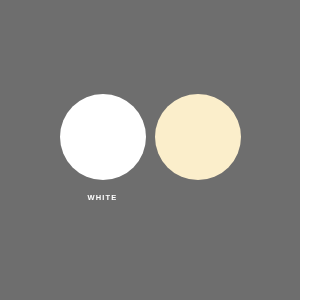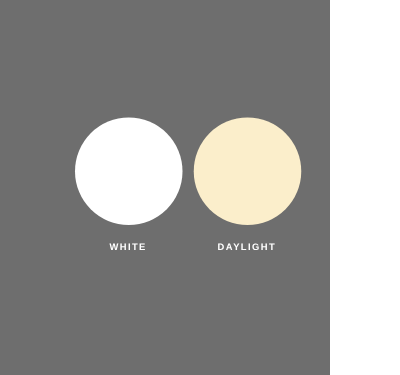--- a/index.html
+++ b/index.html
@@ -10,21 +10,21 @@
 
   body {
     width: 300px;
     height: 300px;
     overflow: hidden;
     font-family: "Liberation Sans", sans-serif;
   }
 
   #canvas {
     position: relative;
-    width: 264px;
+    width: 300px;
     height: 300px;
     background: #6e6e6e;
     box-sizing: border-box;
   }
 
   .swatch-row {
     position: absolute;
     top: 94px;
     left: 0;
     width: 300px;
@@ -68,18 +68,17 @@
 
   <div class="swatch-row">
 
     <div class="swatch">
       <span class="swatch-disc" style="background-color: rgb(255, 255, 255);"></span>
       <span class="swatch-label" style="color: rgb(255, 255, 255);">WHITE</span>
     </div>
 
     <div class="swatch">
       <span class="swatch-disc" style="background-color: rgb(251, 238, 203);"></span>
-      <span class="swatch-label" style="color: rgb(255, 255, 255);">DAYLIGHT</span>
     </div>
 
 
   </div>
 </div>
 
 </body></html>

